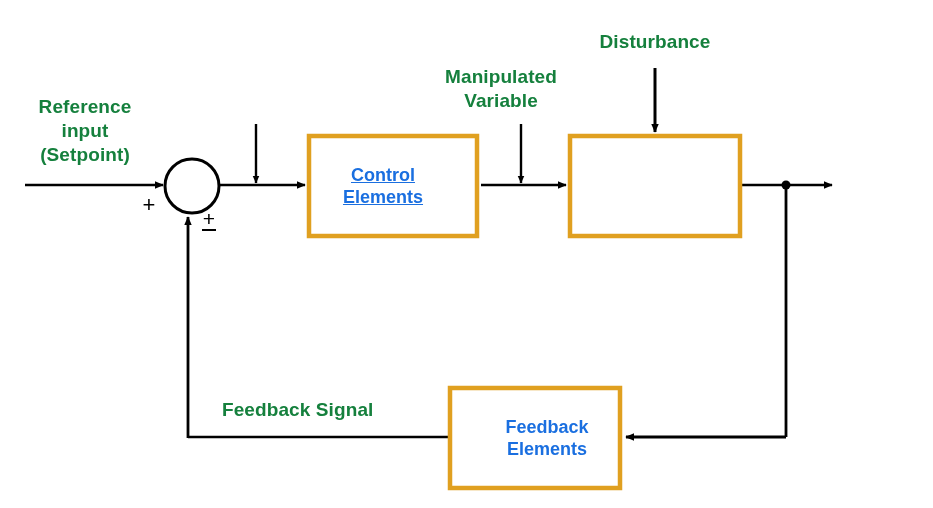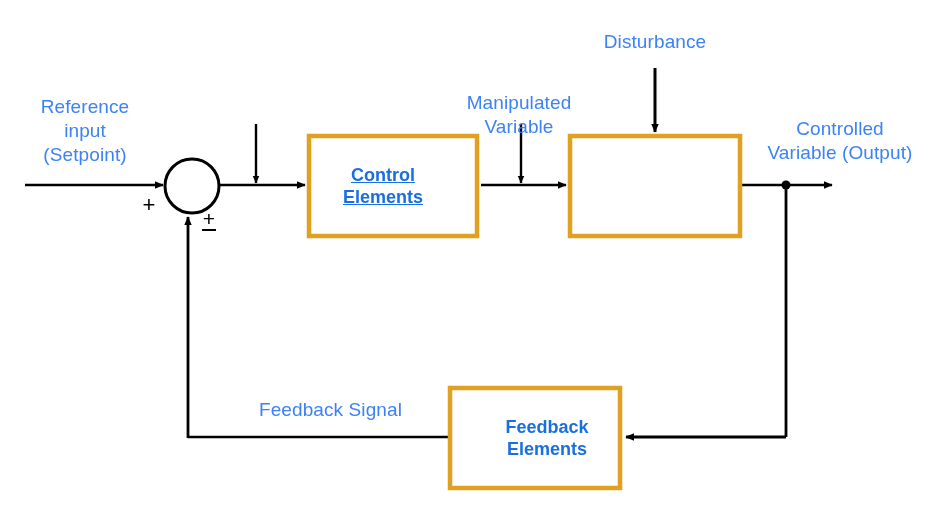--- a/index.html
+++ b/index.html
@@ -20,27 +20,28 @@
   }
   #diagram-svg {
     position: absolute;
     left: 0;
     top: 0;
     width: 933px;
     height: 508px;
   }
   .lbl {
     position: absolute;
-    color: #3b82f6;
+    color: #15803d;
     font-family: "Liberation Sans", sans-serif;
     font-size: 19px;
     line-height: 24px;
     text-align: center;
     white-space: pre-line;
     letter-spacing: 0.1px;
+    font-weight: bold;
   }
   .blk-label {
     position: absolute;
     color: #1a6fe0;
     font-family: "Liberation Sans", sans-serif;
     font-weight: bold;
     font-size: 18px;
     line-height: 22px;
     text-align: center;
     white-space: pre-line;
@@ -126,29 +127,27 @@
 
 
   <div class="blk-label" style="left:462px; top:388px; width:170px; height:100px;">Feedback
 Elements</div>
 
   <div class="lbl" style="left:10px; top:95px; width:150px;">Reference
 input
 (Setpoint)</div>
 
 
-  <div class="lbl" style="left:441px; top:65px; width:156px;margin-top:26px;">Manipulated
+  <div class="lbl" style="left:423px; top:65px; width:156px;">Manipulated
 Variable</div>
 
   <div class="lbl" style="left:576px; top:30px; width:158px;">Disturbance</div>
 
-  <div class="lbl" style="left:750px; top:117px; width:180px;">Controlled
-Variable (Output)</div>
 
-  <div class="lbl" style="left:222px; top:398px; width:180px; text-align:right;">Feedback Signal</div>
+  <div class="lbl" style="left:222px; top:398px; width:180px; text-align:left;">Feedback Signal</div>
 
   <div class="sign" style="left:138px; top:195px; width:22px;">+</div>
 
   <div class="sign-pm" style="left:198px; top:211px; width:22px;">
     <span class="pm-plus">+</span>
     <span class="pm-bar"></span>
   </div>
 
 </div>
 

